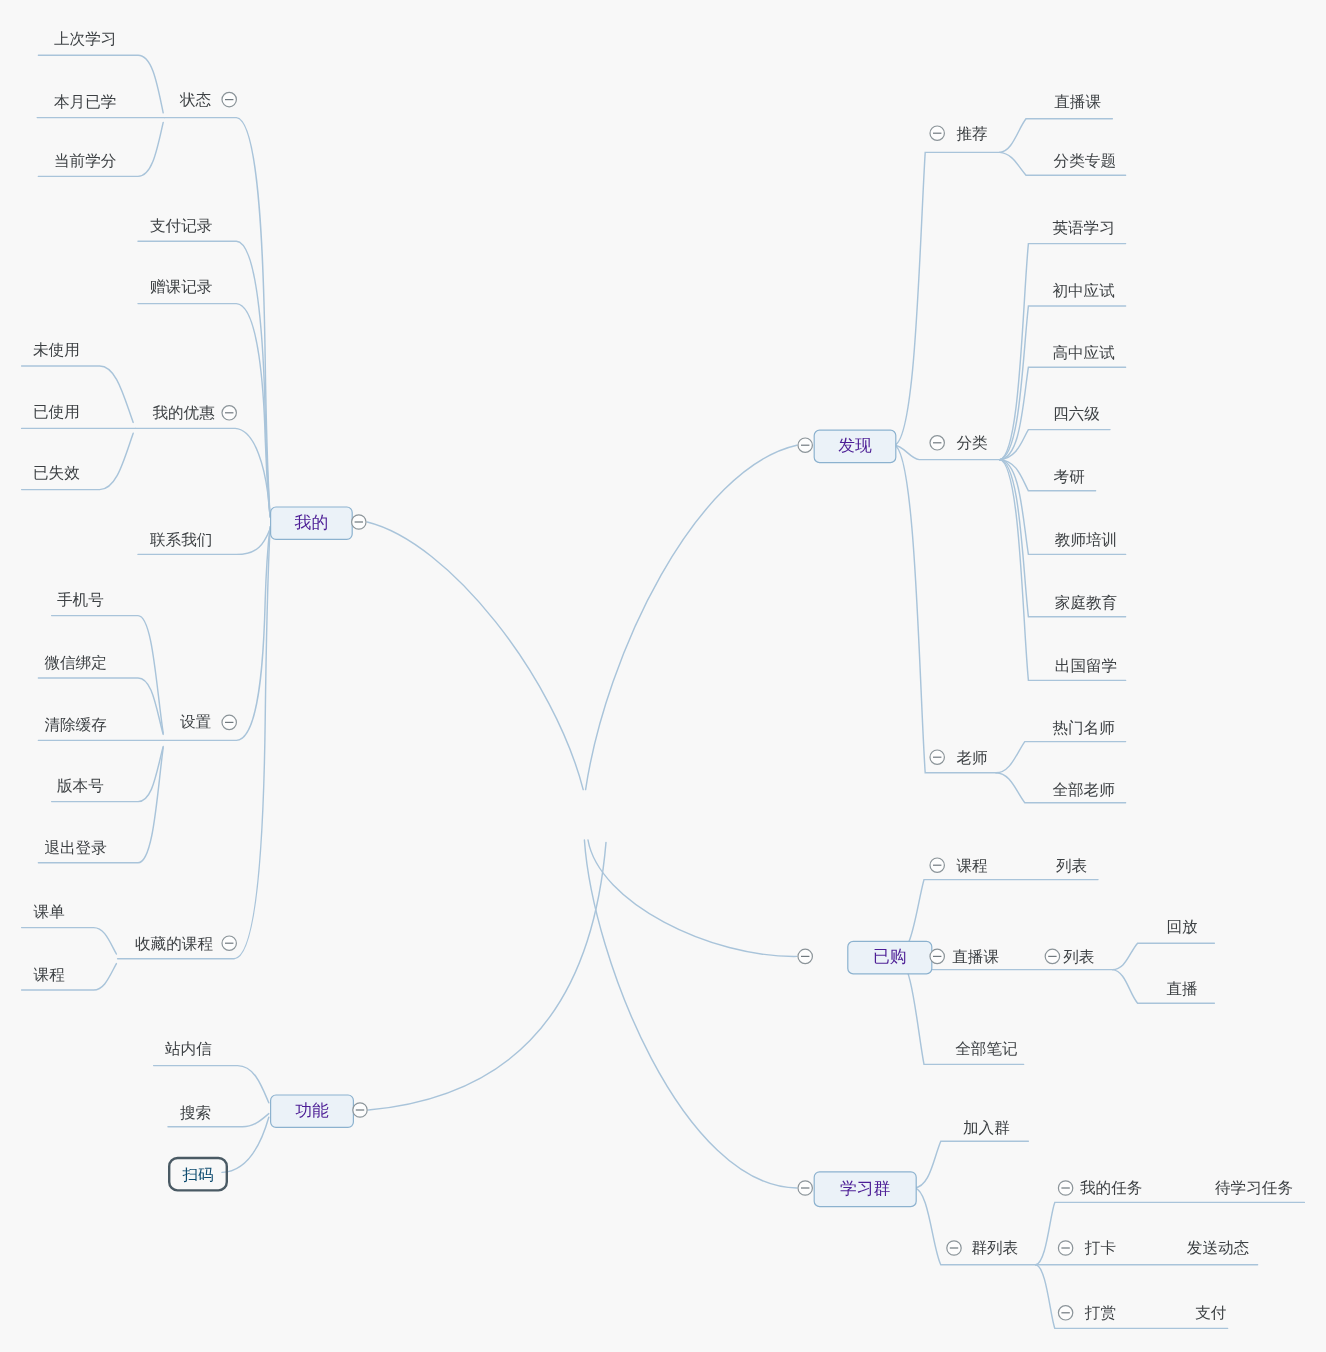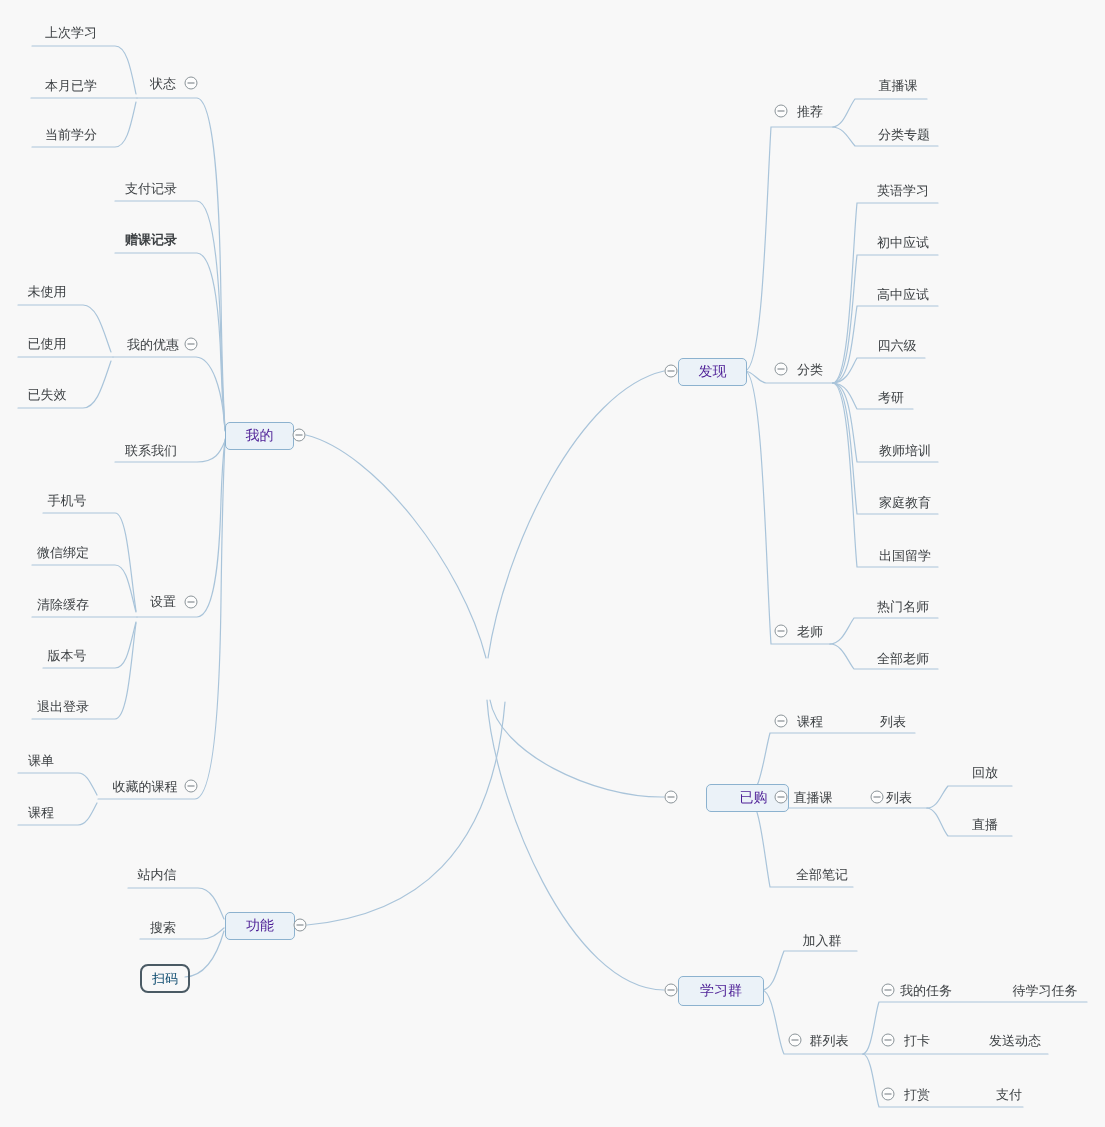--- a/index.html
+++ b/index.html
@@ -109,29 +109,29 @@
       <path d="M863 1054 C872 1053 875 1012 879 1002 H1087"></path>
       <path d="M863 1054 H1048"></path>
       <path d="M863 1054 C872 1055 875 1096 879 1107 H1023"></path>
     </g>
   </svg>
 
 
   <div class="tbox" style="left:225px;top:422px;width:67px;height:26px;">我的</div>
   <div class="tbox" style="left:225px;top:912px;width:68px;height:26px;">功能</div>
   <div class="tbox" style="left:678px;top:358px;width:67px;height:26px;">发现</div>
-  <div class="tbox" style="left:706px;top:784px;width:69px;height:26px;padding-left:12px;">已购</div>
+  <div class="tbox" style="left:706px;top:784px;width:69px;height:26px;">已购</div>
   <div class="tbox" style="left:678px;top:976px;width:84px;height:28px;">学习群</div>
 
   <div class="lbl" style="left:71px;top:32px;">上次学习</div>
   <div class="lbl" style="left:71px;top:85px;">本月已学</div>
   <div class="lbl" style="left:71px;top:134px;">当前学分</div>
   <div class="lbl" style="left:163px;top:83px;">状态</div>
   <div class="lbl" style="left:151px;top:188px;">支付记录</div>
-  <div class="lbl" style="left:151px;top:239px;font-weight:bold;">赠课记录</div>
+  <div class="lbl" style="left:151px;top:239px;">赠课记录</div>
   <div class="lbl" style="left:47px;top:291px;">未使用</div>
   <div class="lbl" style="left:47px;top:343px;">已使用</div>
   <div class="lbl" style="left:47px;top:394px;">已失效</div>
   <div class="lbl" style="left:153px;top:344px;">我的优惠</div>
   <div class="lbl" style="left:151px;top:450px;">联系我们</div>
   <div class="lbl" style="left:67px;top:500px;">手机号</div>
   <div class="lbl" style="left:63px;top:552px;">微信绑定</div>
   <div class="lbl" style="left:63px;top:604px;">清除缓存</div>
   <div class="lbl" style="left:67px;top:655px;">版本号</div>
   <div class="lbl" style="left:63px;top:706px;">退出登录</div>

